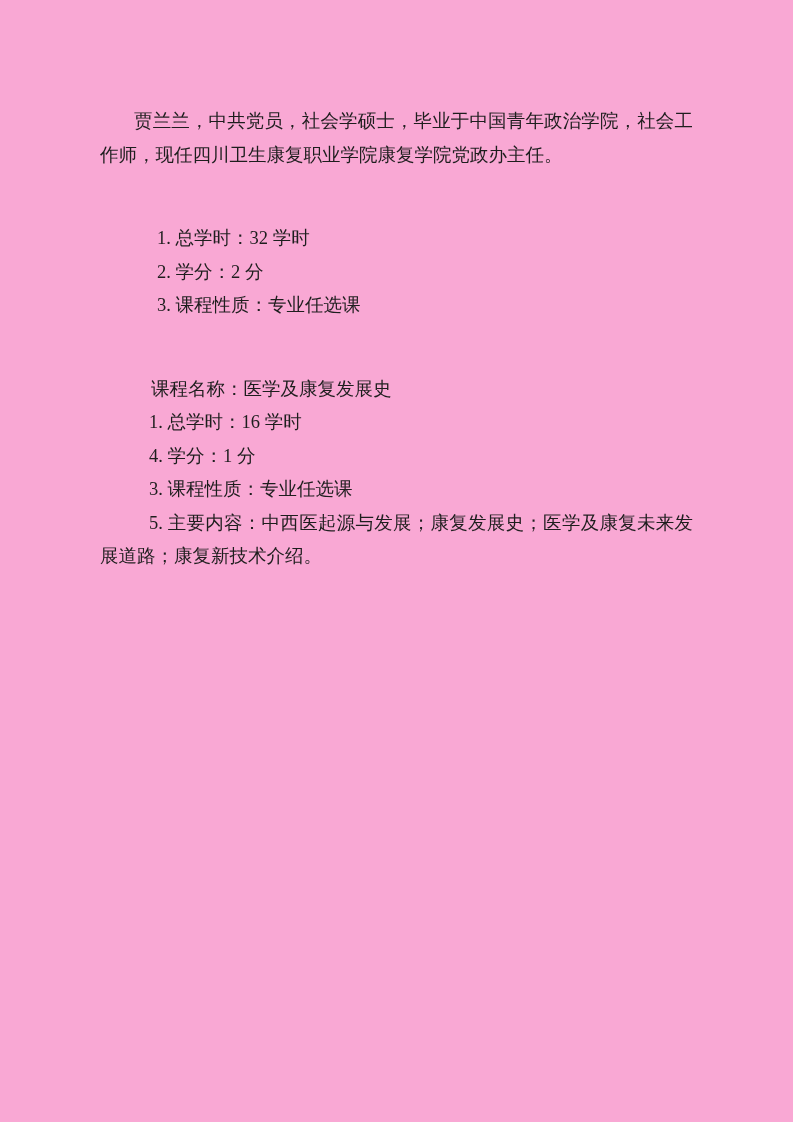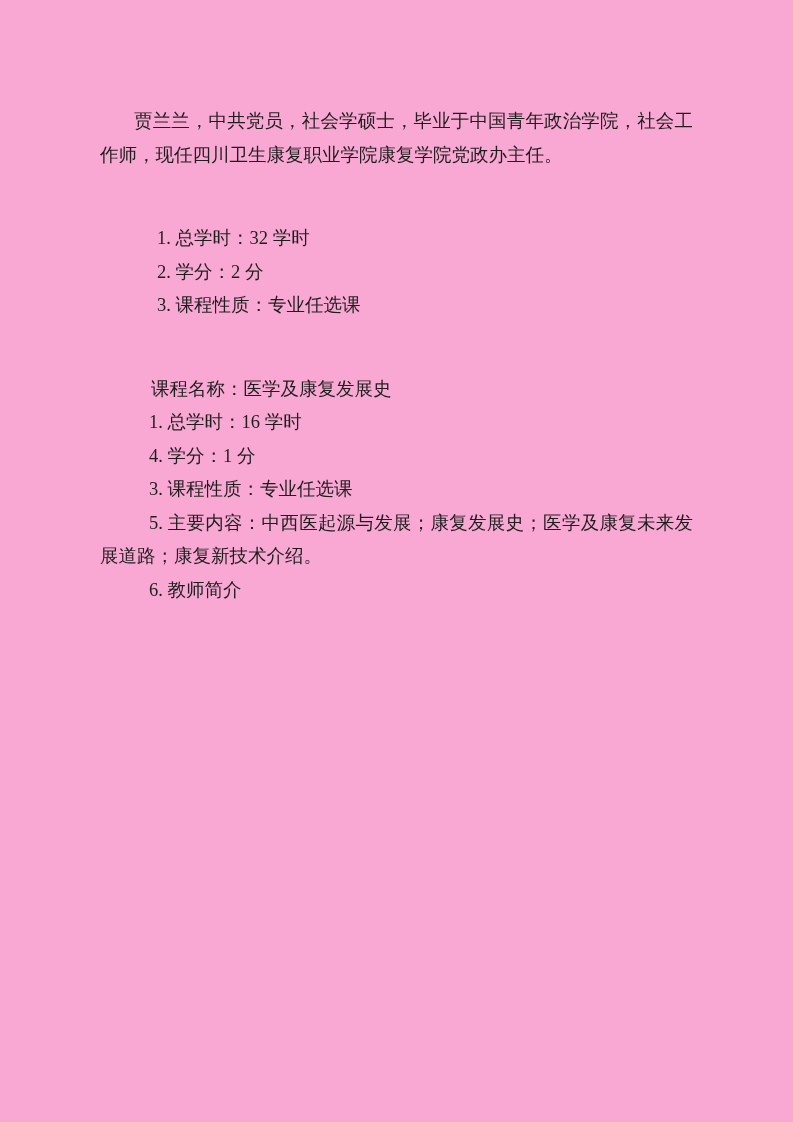--- a/index.html
+++ b/index.html
@@ -57,16 +57,15 @@
   </section>
 
   <div class="spacer"></div>
 
   <section>
     <p class="course-title">课程名称：医学及康复发展史</p>
     <p class="c2-item">1. 总学时：16 学时</p>
     <p class="c2-item">4. 学分：1 分</p>
     <p class="c2-item">3. 课程性质：专业任选课</p>
     <p class="c2-item">5. 主要内容：中西医起源与发展；康复发展史；医学及康复未来发展道路；康复新技术介绍。</p>
-    <p class="c2-item">6. 教师简介</p>
   </section>
 
 </div>
 
 </body></html>

